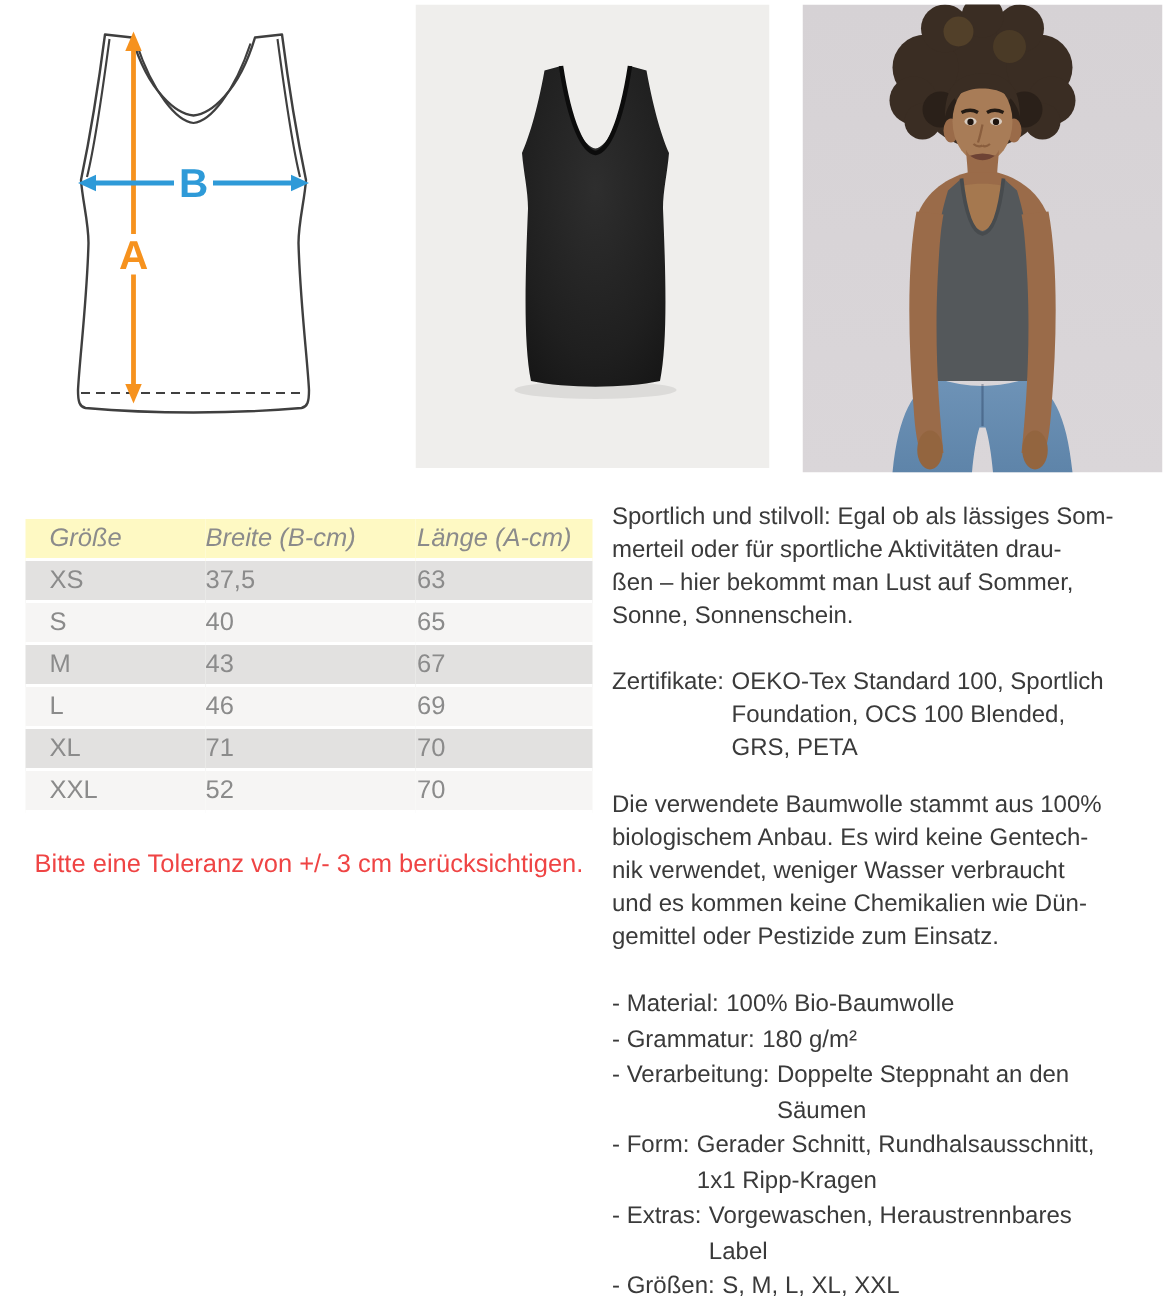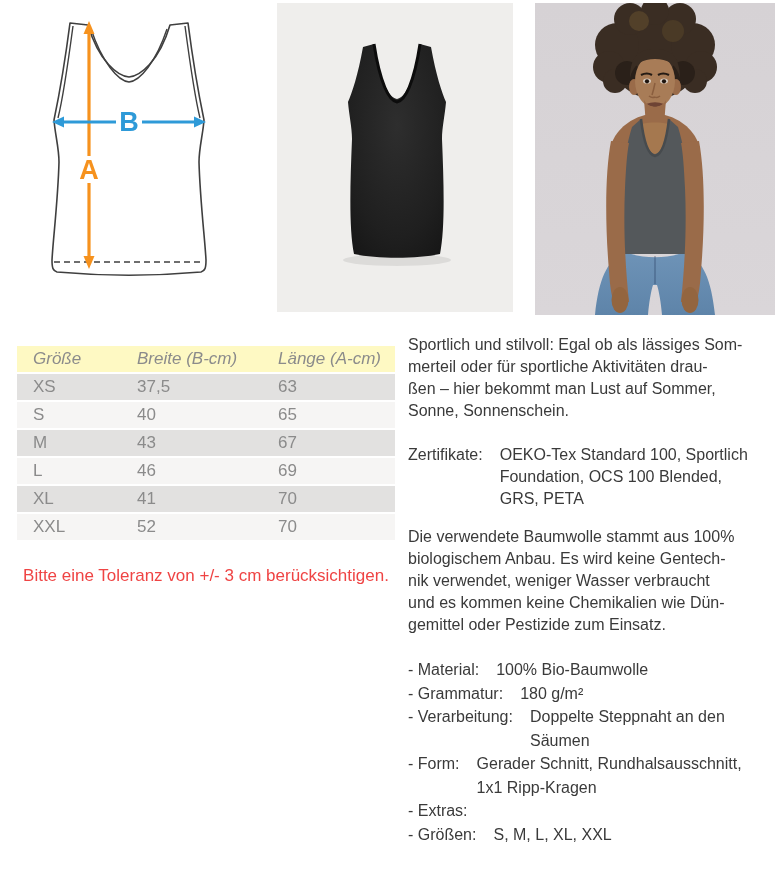--- a/index.html
+++ b/index.html
@@ -28,21 +28,21 @@
   table.size-table tbody tr:nth-child(even) td{background:#f6f5f4;}
   .tolerance{margin:24px 0 0 0;text-align:center;font-size:17px;color:#ef4444;}
 
   
   .right-col{position:absolute;left:408px;top:334px;width:366px;font-size:16px;line-height:22px;color:#3a3a3a;}
   .para{margin:0;}
   .para .line{display:block;}
   .mb-cert{margin-bottom:22px;}
   .mb-cotton{margin-bottom:16px;}
   .mb-bullets{margin-bottom:22px;}
-  .hang{display:flex;align-items:flex-start;gap:12px;}
+  .hang{display:flex;align-items:flex-start;}
   .hang .lbl{flex:0 0 auto;white-space:pre;margin-right:5px;}
   .hang .val{flex:1 1 auto;}
   .hang .val .line{display:block;}
   .bullets{line-height:23.5px;}
 </style>
 </head>
 <body>
 
 <div class="page">
 
@@ -199,21 +199,21 @@
           <td>43</td>
           <td>67</td>
         </tr>
         <tr>
           <td>L</td>
           <td>46</td>
           <td>69</td>
         </tr>
         <tr>
           <td>XL</td>
-          <td>41</td>
+          <td>71</td>
           <td>70</td>
         </tr>
         <tr>
           <td>XXL</td>
           <td>52</td>
           <td>70</td>
         </tr>
       </tbody>
     </table>
     <p class="tolerance">Bitte eine Toleranz von +/- 3 cm berücksichtigen.</p>
@@ -266,20 +266,24 @@
       </div>
       <div class="hang">
         <span class="lbl">- Form:</span>
         <span class="val">
           <span class="line">Gerader Schnitt, Rundhalsausschnitt,</span>
           <span class="line">1x1 Ripp-Kragen</span>
         </span>
       </div>
       <div class="hang">
         <span class="lbl">- Extras:</span>
+        <span class="val">
+          <span class="line">Vorgewaschen, Heraustrennbares</span>
+          <span class="line">Label</span>
+        </span>
       </div>
       <div class="hang">
         <span class="lbl">- Größen:</span>
         <span class="val">
             <span class="line">S, M, L, XL, XXL</span>
           </span>
       </div>
     </div>
   </div>
 

